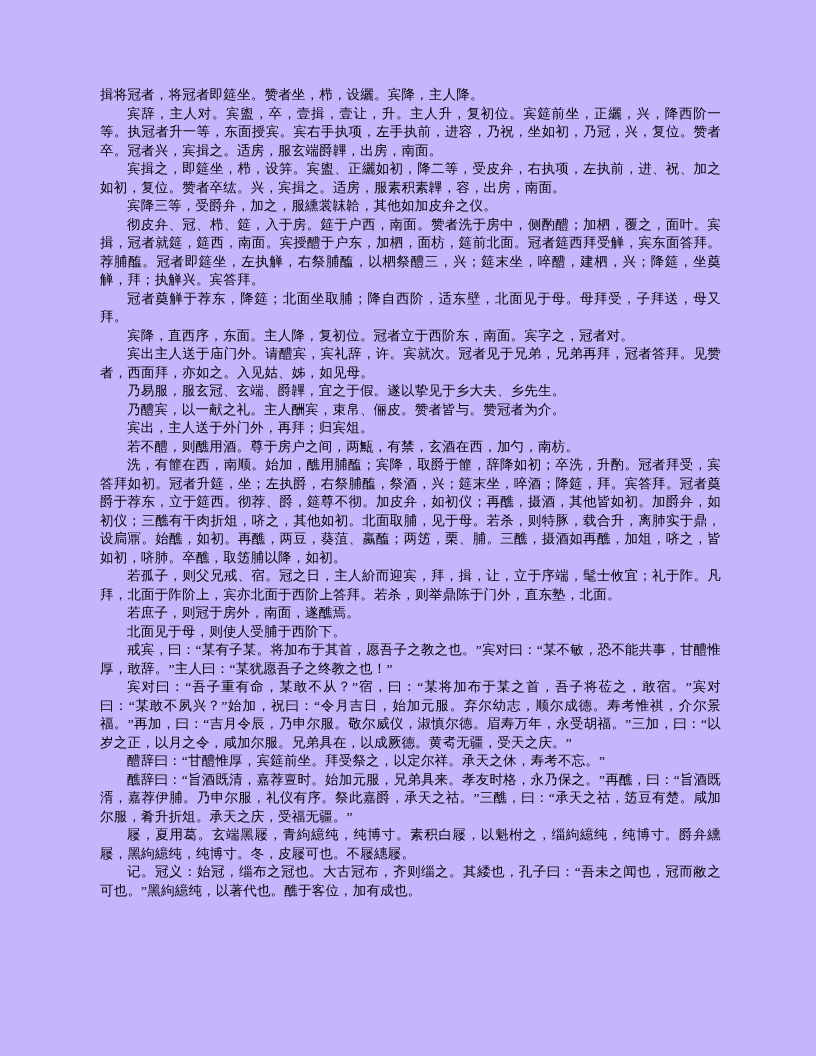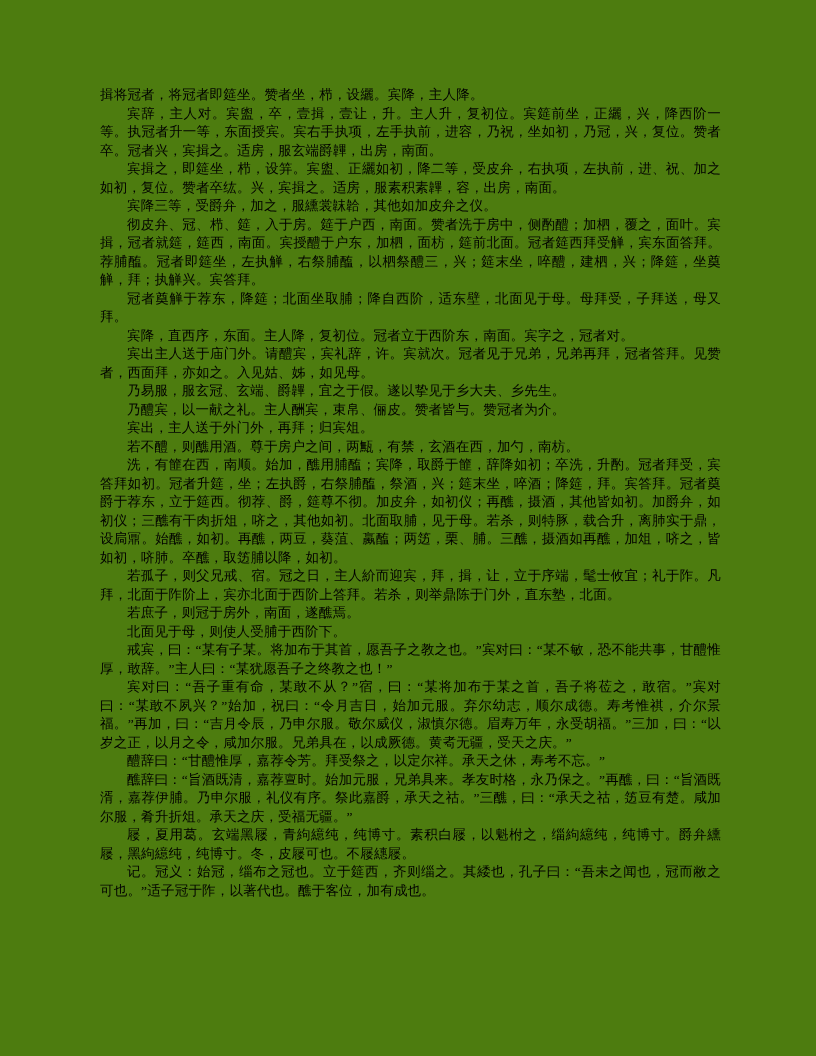--- a/index.html
+++ b/index.html
@@ -4,21 +4,21 @@
 <style>
   html, body {
     margin: 0;
     padding: 0;
     background: #ffffff;
   }
   .page {
     position: relative;
     width: 816px;
     height: 1056px;
-    background: #4d7c0f;
+    background: #c4b5fd;
     overflow: hidden;
   }
   .text-block {
     position: absolute;
     left: 100px;
     top: 86px;
     width: 621px;
     font-family: "Liberation Serif", "DejaVu Serif", serif;
     font-size: 13.5px;
     line-height: 18.5px;
@@ -51,18 +51,18 @@
     <p>乃易服，服玄冠、玄端、爵韠，宜之于假。遂以挚见于乡大夫、乡先生。</p>
     <p>乃醴宾，以一献之礼。主人酬宾，束帛、俪皮。赞者皆与。赞冠者为介。</p>
     <p>宾出，主人送于外门外，再拜；归宾俎。</p>
     <p>若不醴，则醮用酒。尊于房户之间，两甒，有禁，玄酒在西，加勺，南枋。</p>
     <p>洗，有篚在西，南顺。始加，醮用脯醢；宾降，取爵于篚，辞降如初；卒洗，升酌。冠者拜受，宾答拜如初。冠者升筵，坐；左执爵，右祭脯醢，祭酒，兴；筵末坐，啐酒；降筵，拜。宾答拜。冠者奠爵于荐东，立于筵西。彻荐、爵，筵尊不彻。加皮弁，如初仪；再醮，摄酒，其他皆如初。加爵弁，如初仪；三醮有干肉折俎，哜之，其他如初。北面取脯，见于母。若杀，则特豚，载合升，离肺实于鼎，设扃鼏。始醮，如初。再醮，两豆，葵菹、蠃醢；两笾，栗、脯。三醮，摄酒如再醮，加俎，哜之，皆如初，哜肺。卒醮，取笾脯以降，如初。</p>
     <p>若孤子，则父兄戒、宿。冠之日，主人紒而迎宾，拜，揖，让，立于序端，髦士攸宜；礼于阼。凡拜，北面于阼阶上，宾亦北面于西阶上答拜。若杀，则举鼎陈于门外，直东塾，北面。</p>
     <p>若庶子，则冠于房外，南面，遂醮焉。</p>
     <p>北面见于母，则使人受脯于西阶下。</p>
     <p>戒宾，曰：“某有子某。将加布于其首，愿吾子之教之也。”宾对曰：“某不敏，恐不能共事，甘醴惟厚，敢辞。”主人曰：“某犹愿吾子之终教之也！”</p>
     <p>宾对曰：“吾子重有命，某敢不从？”宿，曰：“某将加布于某之首，吾子将莅之，敢宿。”宾对曰：“某敢不夙兴？”始加，祝曰：“令月吉日，始加元服。弃尔幼志，顺尔成德。寿考惟祺，介尔景福。”再加，曰：“吉月令辰，乃申尔服。敬尔威仪，淑慎尔德。眉寿万年，永受胡福。”三加，曰：“以岁之正，以月之令，咸加尔服。兄弟具在，以成厥德。黄耇无疆，受天之庆。”</p>
-    <p>醴辞曰：“甘醴惟厚，嘉荐令芳。拜受祭之，以定尔祥。承天之休，寿考不忘。”</p>
+    <p>醴辞曰：“甘醴惟厚，宾筵前坐。拜受祭之，以定尔祥。承天之休，寿考不忘。”</p>
     <p>醮辞曰：“旨酒既清，嘉荐亶时。始加元服，兄弟具来。孝友时格，永乃保之。”再醮，曰：“旨酒既湑，嘉荐伊脯。乃申尔服，礼仪有序。祭此嘉爵，承天之祜。”三醮，曰：“承天之祜，笾豆有楚。咸加尔服，肴升折俎。承天之庆，受福无疆。”</p>
     <p>屦，夏用葛。玄端黑屦，青絇繶纯，纯博寸。素积白屦，以魁柎之，缁絇繶纯，纯博寸。爵弁纁屦，黑絇繶纯，纯博寸。冬，皮屦可也。不屦繐屦。</p>
-    <p>记。冠义：始冠，缁布之冠也。立于筵西，齐则缁之。其緌也，孔子曰：“吾未之闻也，冠而敝之可也。”适子冠于阼，以著代也。醮于客位，加有成也。</p>
+    <p>记。冠义：始冠，缁布之冠也。大古冠布，齐则缁之。其緌也，孔子曰：“吾未之闻也，冠而敝之可也。”黑絇繶纯，以著代也。醮于客位，加有成也。</p>
   </div>
 </div>
 
 </body></html>

